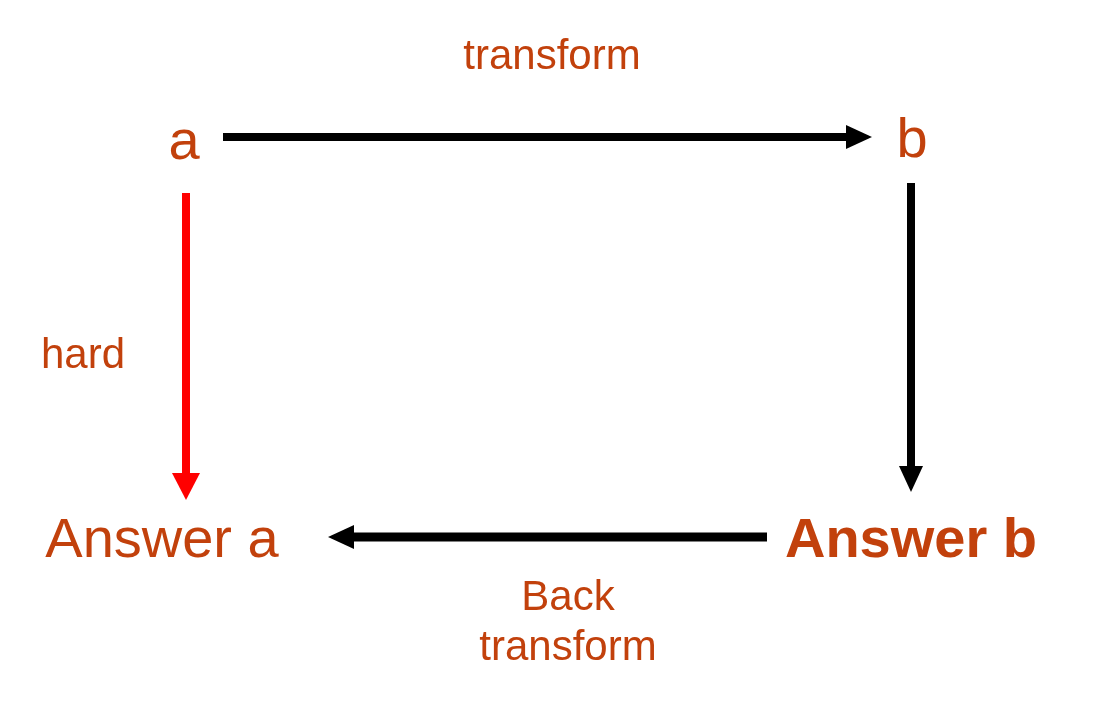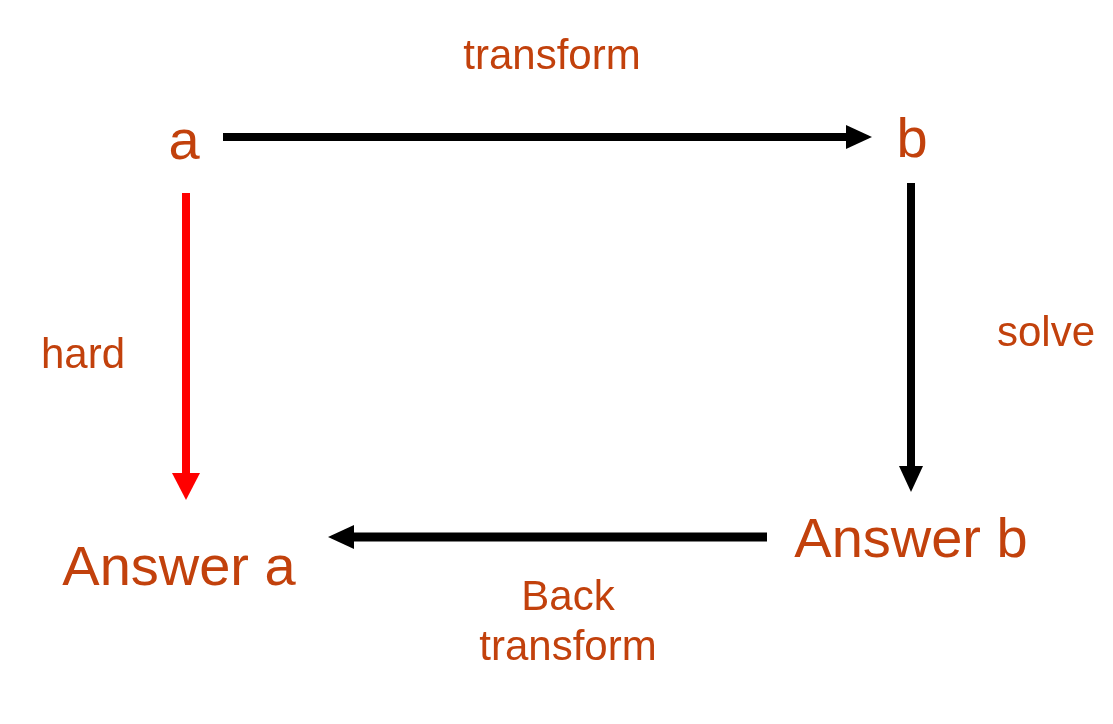--- a/index.html
+++ b/index.html
@@ -31,22 +31,22 @@
     color: #c2410c;
   }
   .node-label {
     font-size: 56px;
   }
   .edge-label {
     font-size: 42px;
   }
   .node-a        { left: 184px;  top: 140px; }
   .node-b        { left: 912px;  top: 138px; }
-  .node-answer-a { left: 179px;  top: 538px; margin-top: 28px; }
-  .node-answer-b { left: 911px;  top: 538px; }
+  .node-answer-a { left: 162px;  top: 538px; }
+  .node-answer-b { left: 911px;  top: 538px; font-weight: bold; }
   .label-transform { left: 552px;  top: 55px;  }
   .label-hard      { left: 83px;   top: 354px; }
   .label-solve     { left: 1046px; top: 332px; }
   .label-back-transform {
     left: 568px;
     top: 621px;
     text-align: center;
     line-height: 1.19;
   }
 </style>
@@ -83,20 +83,19 @@
   <div class="label node-label node-b">b</div>
 
   <div class="label node-label node-answer-a">Answer a</div>
 
   <div class="label node-label node-answer-b">Answer b</div>
 
   <div class="label edge-label label-transform">transform</div>
 
   <div class="label edge-label label-hard">hard</div>
 
-  <div class="label edge-label label-solve">solve</div>
 
   <div class="label edge-label label-back-transform">
     <div>Back</div>
     <div>transform</div>
   </div>
 
 </div>
 
 </body></html>

